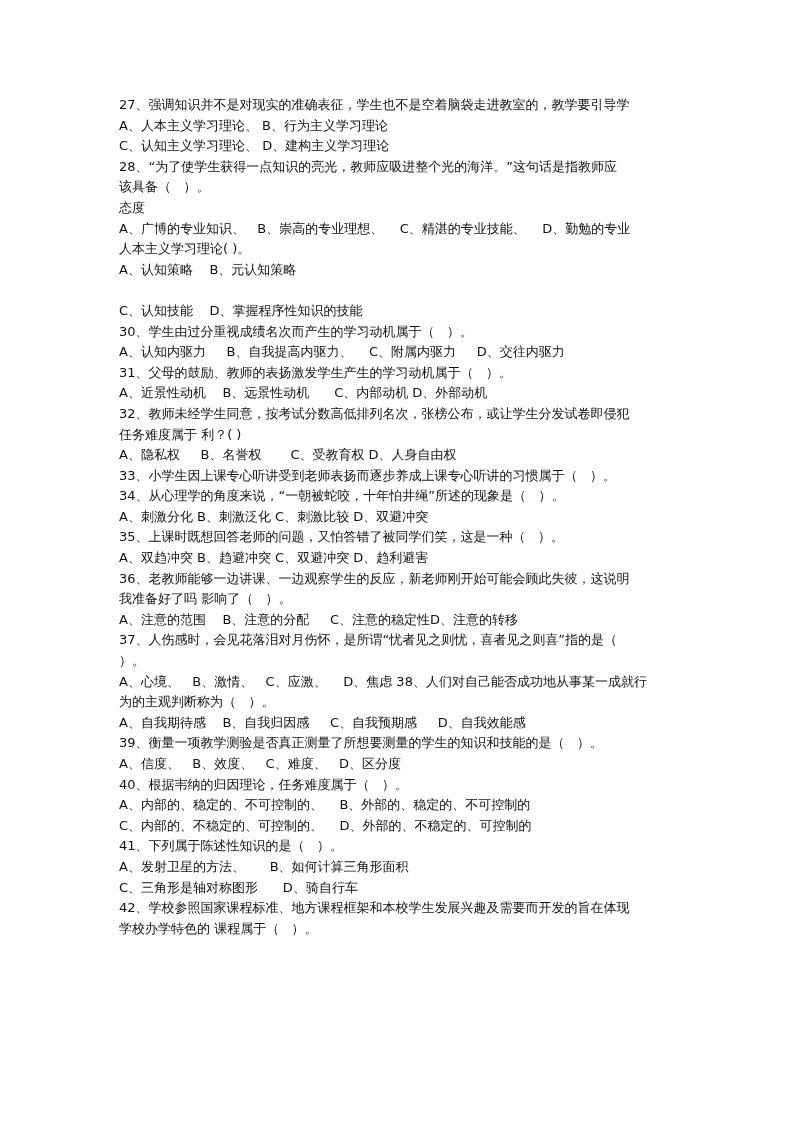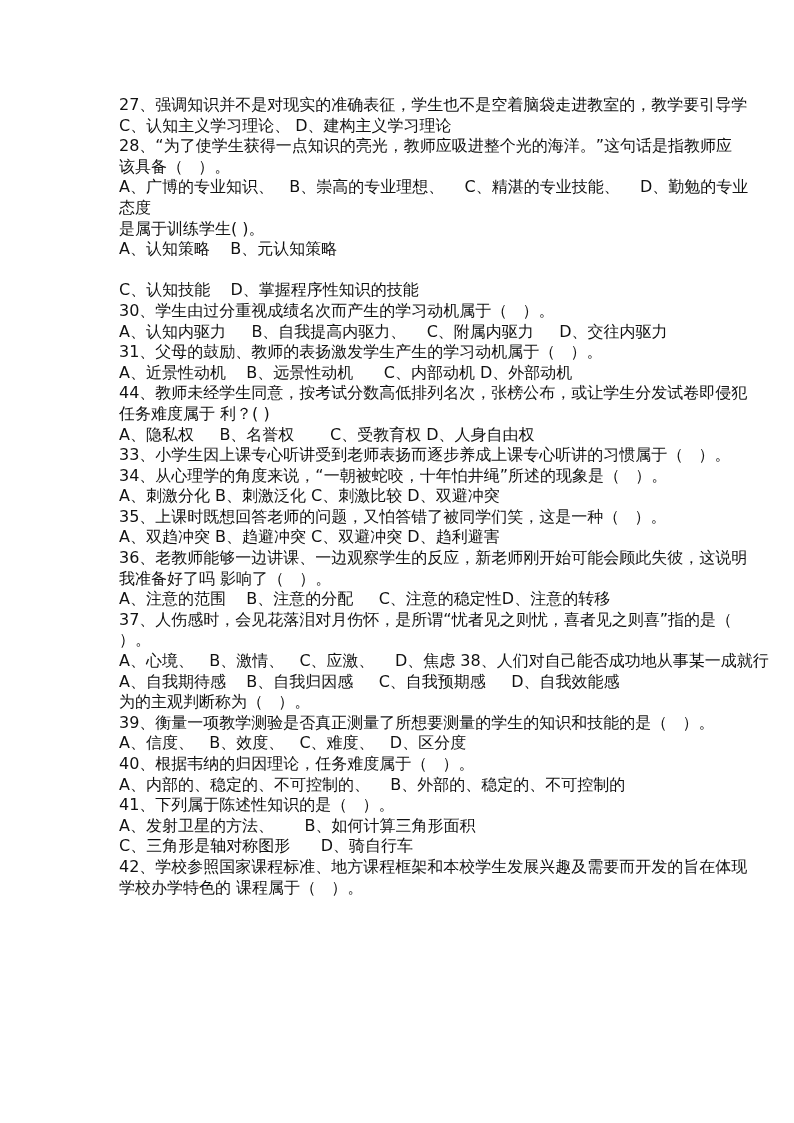--- a/index.html
+++ b/index.html
@@ -15,66 +15,68 @@
       font-family: "DejaVu Sans", "Liberation Sans", sans-serif;
       color: #111111;
     }
     .page {
       position: absolute;
       left: 119px;
       top: 95px;
       width: 560px;
     }
     .line {
-      font-size: 16px;
+      font-size: 13px;
       line-height: 20.6px;
       height: 20.6px;
       white-space: pre;
       letter-spacing: 0px;
     }
     .line.blank {
       height: 20.6px;
     }
   </style>
 </head>
 <body>
 
 <div class="page">
   <div class="line">27、强调知识并不是对现实的准确表征，学生也不是空着脑袋走进教室的，教学要引导学</div>
+  <div class="line">A、人本主义学习理论、 B、行为主义学习理论</div>
   <div class="line">C、认知主义学习理论、 D、建构主义学习理论</div>
   <div class="line">28、“为了使学生获得一点知识的亮光，教师应吸进整个光的海洋。”这句话是指教师应</div>
   <div class="line">该具备（   ）。</div>
+  <div class="line">态度</div>
   <div class="line">A、广博的专业知识、   B、崇高的专业理想、    C、精湛的专业技能、    D、勤勉的专业</div>
-  <div class="line">态度</div>
-  <div class="line">是属于训练学生( )。</div>
+  <div class="line">人本主义学习理论( )。</div>
   <div class="line">A、认知策略    B、元认知策略</div>
   <div class="line blank"></div>
   <div class="line">C、认知技能    D、掌握程序性知识的技能</div>
   <div class="line">30、学生由过分重视成绩名次而产生的学习动机属于（   ）。</div>
   <div class="line">A、认知内驱力     B、自我提高内驱力、    C、附属内驱力     D、交往内驱力</div>
   <div class="line">31、父母的鼓励、教师的表扬激发学生产生的学习动机属于（   ）。</div>
   <div class="line">A、近景性动机    B、远景性动机      C、内部动机 D、外部动机</div>
-  <div class="line">44、教师未经学生同意，按考试分数高低排列名次，张榜公布，或让学生分发试卷即侵犯</div>
+  <div class="line">32、教师未经学生同意，按考试分数高低排列名次，张榜公布，或让学生分发试卷即侵犯</div>
   <div class="line">任务难度属于 利？( )</div>
   <div class="line">A、隐私权     B、名誉权       C、受教育权 D、人身自由权</div>
   <div class="line">33、小学生因上课专心听讲受到老师表扬而逐步养成上课专心听讲的习惯属于（   ）。</div>
   <div class="line">34、从心理学的角度来说，“一朝被蛇咬，十年怕井绳”所述的现象是（   ）。</div>
   <div class="line">A、刺激分化 B、刺激泛化 C、刺激比较 D、双避冲突</div>
   <div class="line">35、上课时既想回答老师的问题，又怕答错了被同学们笑，这是一种（   ）。</div>
   <div class="line">A、双趋冲突 B、趋避冲突 C、双避冲突 D、趋利避害</div>
   <div class="line">36、老教师能够一边讲课、一边观察学生的反应，新老师刚开始可能会顾此失彼，这说明</div>
   <div class="line">我准备好了吗 影响了（   ）。</div>
   <div class="line">A、注意的范围    B、注意的分配     C、注意的稳定性D、注意的转移</div>
   <div class="line">37、人伤感时，会见花落泪对月伤怀，是所谓“忧者见之则忧，喜者见之则喜”指的是（</div>
   <div class="line">）。</div>
   <div class="line">A、心境、   B、激情、   C、应激、    D、焦虑 38、人们对自己能否成功地从事某一成就行</div>
+  <div class="line">为的主观判断称为（   ）。</div>
   <div class="line">A、自我期待感    B、自我归因感     C、自我预期感     D、自我效能感</div>
-  <div class="line">为的主观判断称为（   ）。</div>
   <div class="line">39、衡量一项教学测验是否真正测量了所想要测量的学生的知识和技能的是（   ）。</div>
   <div class="line">A、信度、   B、效度、   C、难度、   D、区分度</div>
   <div class="line">40、根据韦纳的归因理论，任务难度属于（   ）。</div>
   <div class="line">A、内部的、稳定的、不可控制的、    B、外部的、稳定的、不可控制的</div>
+  <div class="line">C、内部的、不稳定的、可控制的、    D、外部的、不稳定的、可控制的</div>
   <div class="line">41、下列属于陈述性知识的是（   ）。</div>
   <div class="line">A、发射卫星的方法、      B、如何计算三角形面积</div>
   <div class="line">C、三角形是轴对称图形      D、骑自行车</div>
   <div class="line">42、学校参照国家课程标准、地方课程框架和本校学生发展兴趣及需要而开发的旨在体现</div>
   <div class="line">学校办学特色的 课程属于（   ）。</div>
 </div>
 
 </body></html>

